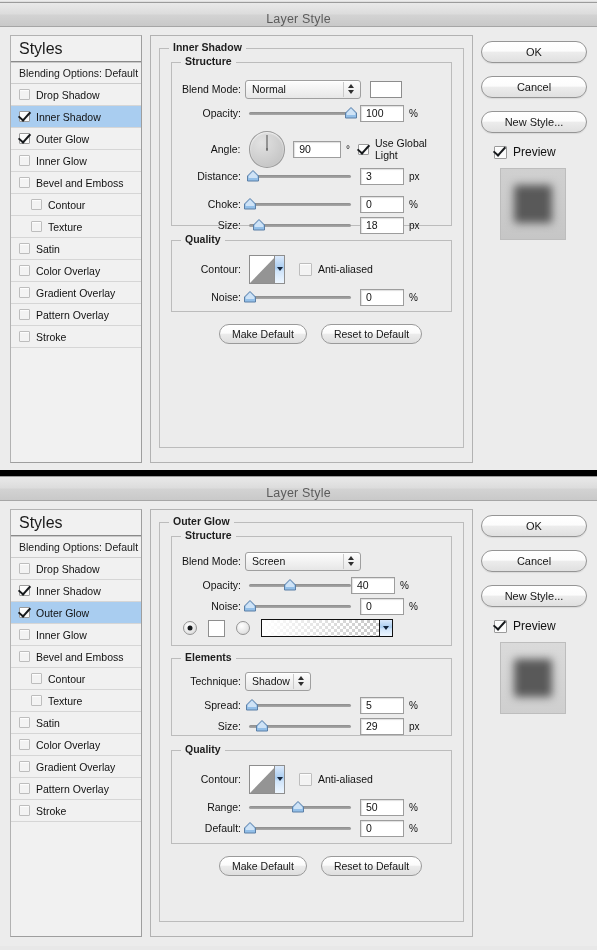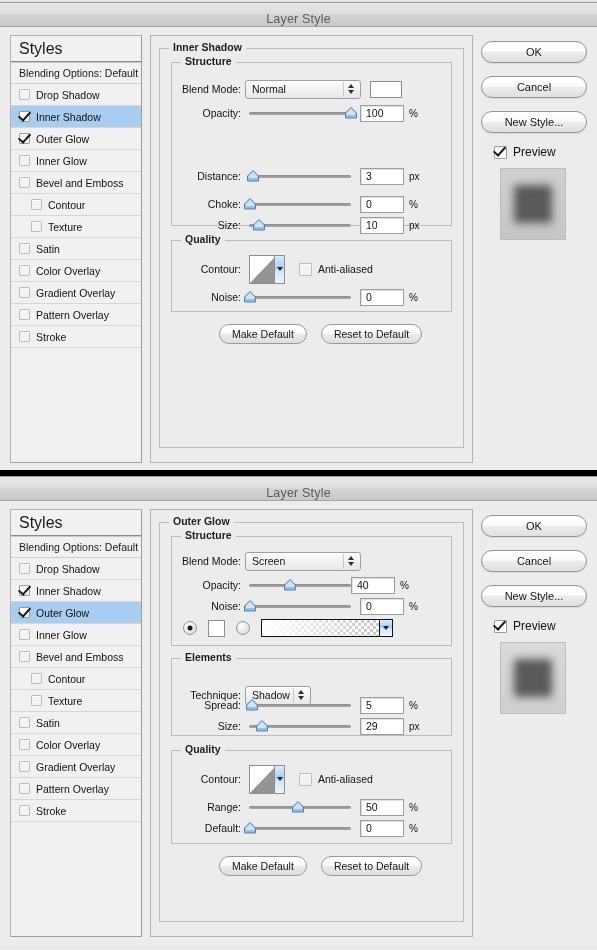--- a/index.html
+++ b/index.html
@@ -377,20 +377,33 @@
                       <path d="M6.5 1.6 L10.8 6 L10.8 8 L2.2 8 L2.2 6 Z" fill="#cfe3f6"></path>
                     </svg>
                 </span>
               </span>
               <span class="numfield" style="margin-left:9px;">
                 <span>100</span>
               </span>
               <span class="unit">%</span>
             </div>
 
+            <div class="row" style="left:8px;top:64px;height:46px;">
+              <span class="lbl" style="width:62px;">Angle:</span>
+              <span class="dial" style="margin-left:8px;">
+                <span class="needle"></span>
+                <span class="hub"></span>
+              </span>
+              <span class="numfield w48" style="margin-left:8px;">
+                <span>90</span>
+              </span>
+              <span class="unit">°</span>
+              <span class="cb on" style="margin-left:8px;"></span>
+              <span style="font-size:10.5px;color:#111;margin-left:6px;">Use Global Light</span>
+            </div>
 
             <div class="row" style="left:8px;top:105px;">
               <span class="lbl" style="width:62px;">Distance:</span>
               <span class="slider" style="width:102px;margin-left:8px;">
                 <span class="track"></span>
                 <span class="thumb" style="left:4%;">
                   <svg width="13" height="12" viewBox="0 0 13 12">
                       <path d="M6.5 0.5 L12 6 L12 11 L1 11 L1 6 Z" fill="#93bfe8" stroke="#5b7fa6" stroke-width="1"></path>
                       <path d="M6.5 1.6 L10.8 6 L10.8 8 L2.2 8 L2.2 6 Z" fill="#cfe3f6"></path>
                     </svg>
@@ -424,21 +437,21 @@
               <span class="slider" style="width:102px;margin-left:8px;">
                 <span class="track"></span>
                 <span class="thumb" style="left:10%;">
                   <svg width="13" height="12" viewBox="0 0 13 12">
                       <path d="M6.5 0.5 L12 6 L12 11 L1 11 L1 6 Z" fill="#93bfe8" stroke="#5b7fa6" stroke-width="1"></path>
                       <path d="M6.5 1.6 L10.8 6 L10.8 8 L2.2 8 L2.2 6 Z" fill="#cfe3f6"></path>
                     </svg>
                 </span>
               </span>
               <span class="numfield" style="margin-left:9px;">
-                <span>10</span>
+                <span>18</span>
               </span>
               <span class="unit">px</span>
             </div>
           </div>
 
           <div class="groupbox" style="left:12px;top:192px;right:12px;height:72px;">
             <div class="gb-frame"></div>
             <div class="gb-legend">Quality</div>
 
             <div class="row" style="left:8px;top:14px;height:30px;">
@@ -627,21 +640,21 @@
                     <i></i>
                   </span>
               </span>
             </div>
           </div>
 
           <div class="groupbox" style="left:12px;top:136px;right:12px;height:78px;">
             <div class="gb-frame"></div>
             <div class="gb-legend">Elements</div>
 
-            <div class="row" style="left:8px;top:28px;">
+            <div class="row" style="left:8px;top:14px;">
               <span class="lbl" style="width:62px;">Technique:</span>
               <span class="popup" style="width:66px;margin-left:4px;">
                 <span>Shadow</span>
                 <span class="arrows">
                     <i class="up"></i>
                     <i class="dn"></i>
                   </span>
               </span>
             </div>
 

